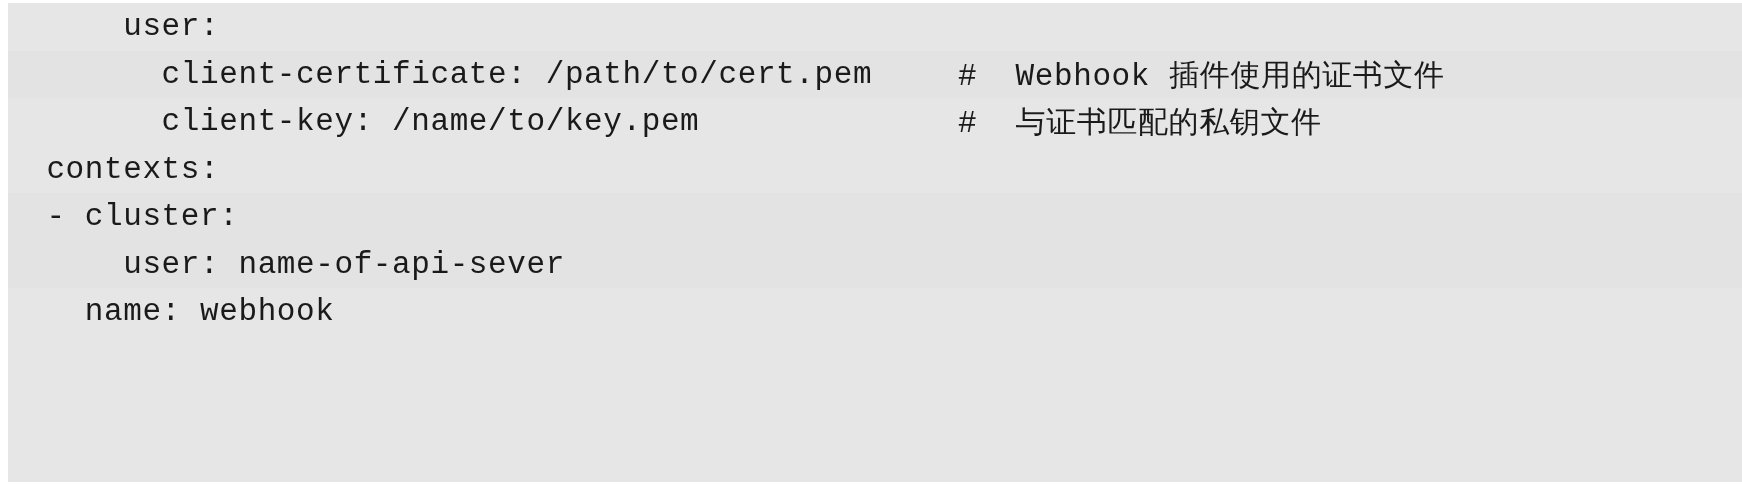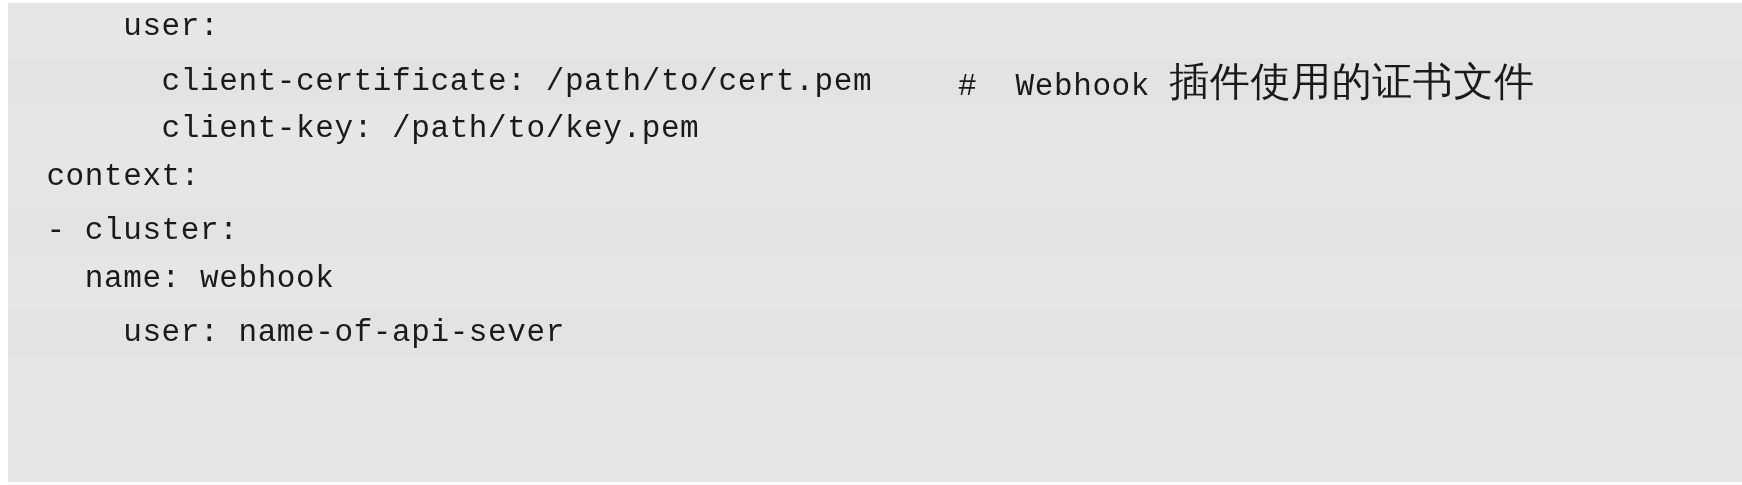--- a/index.html
+++ b/index.html
@@ -38,80 +38,80 @@
     height: 47.5px;
     line-height: 47.5px;
     white-space: pre;
     font-family: "Liberation Mono", "DejaVu Sans Mono", monospace;
     font-size: 31px;
     color: #1a1a1a;
     letter-spacing: 0.6px;
   }
   .code-line.alt {
     background: #e3e3e3;
-    margin-top: 7px;
   }
 
   .code-text {
     position: absolute;
     left: 0;
     top: 0;
     white-space: pre;
   }
 
   .comment {
     position: absolute;
     top: 0;
     left: 950px;
     white-space: pre;
     color: #1a1a1a;
     font-family: "Liberation Mono", "DejaVu Sans Mono", monospace;
     font-size: 31px;
   }
   .comment .cjk {
     font-family: "DejaVu Sans", "Liberation Sans", sans-serif;
-    font-size: 40px;
+    font-size: 30px;
   }
 </style>
 </head>
 <body>
 
 <div id="code-block">
   <div class="code-lines">
 
     <div class="code-line">
       <span class="code-text">      user:</span>
       <span class="comment"><span></span><span class="cjk"></span></span>
     </div>
 
     <div class="code-line alt">
       <span class="code-text">        client-certificate: /path/to/cert.pem</span>
       <span class="comment"><span>#  Webhook </span><span class="cjk">插件使用的证书文件</span></span>
     </div>
 
     <div class="code-line">
-      <span class="code-text">        client-key: /path/to/key.pem</span>
+      <span class="code-text">        client-key: /name/to/key.pem</span>
+      <span class="comment"><span>#  </span><span class="cjk">与证书匹配的私钥文件</span></span>
     </div>
 
 
     <div class="code-line">
-      <span class="code-text">  context:</span>
+      <span class="code-text">  contexts:</span>
       <span class="comment"><span></span><span class="cjk"></span></span>
     </div>
 
     <div class="code-line alt">
       <span class="code-text">  - cluster:</span>
       <span class="comment"><span></span><span class="cjk"></span></span>
     </div>
 
 
-    <div class="code-line">
-      <span class="code-text">    name: webhook</span>
+    <div class="code-line alt">
+      <span class="code-text">      user: name-of-api-sever</span>
       <span class="comment"><span></span><span class="cjk"></span></span>
     </div>
 
-    <div class="code-line alt">
-      <span class="code-text">      user: name-of-api-sever</span>
+    <div class="code-line">
+      <span class="code-text">    name: webhook</span>
       <span class="comment"><span></span><span class="cjk"></span></span>
     </div>
 
   </div>
 </div>
 
 </body></html>

